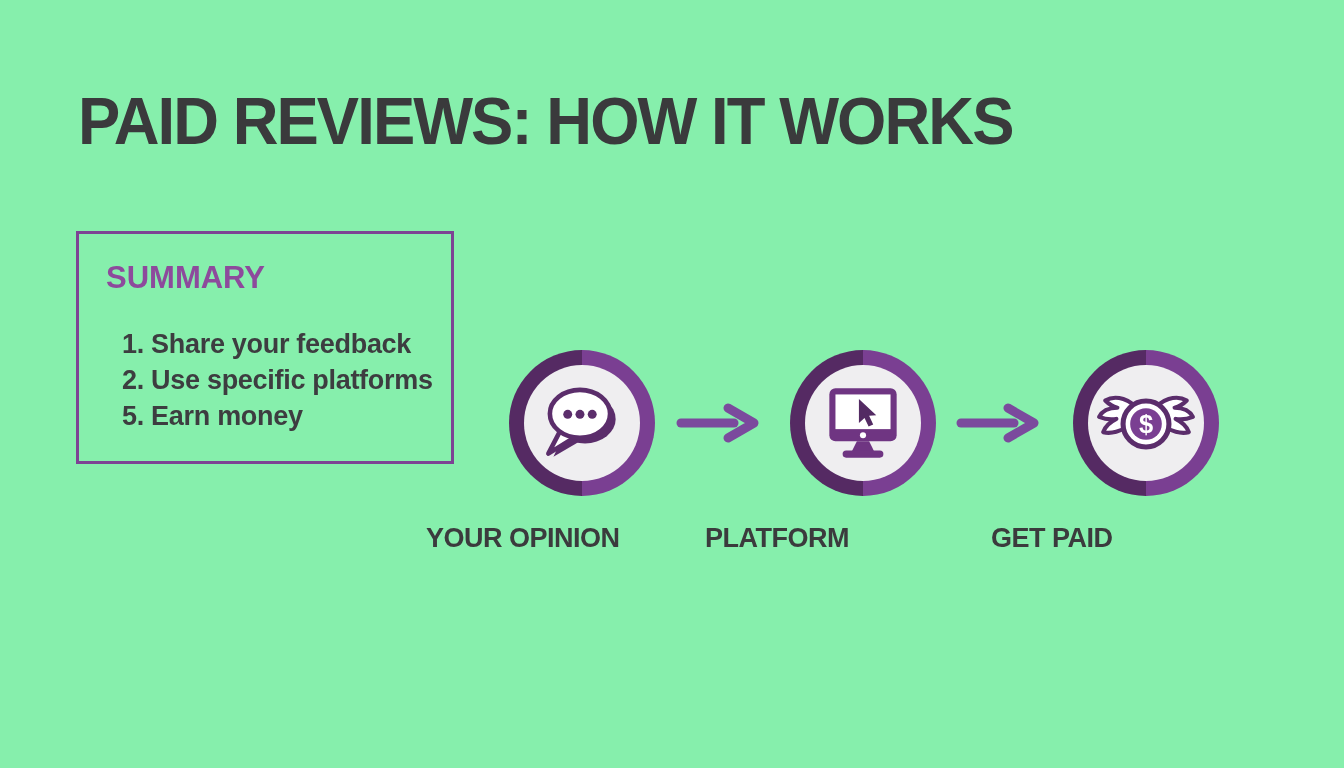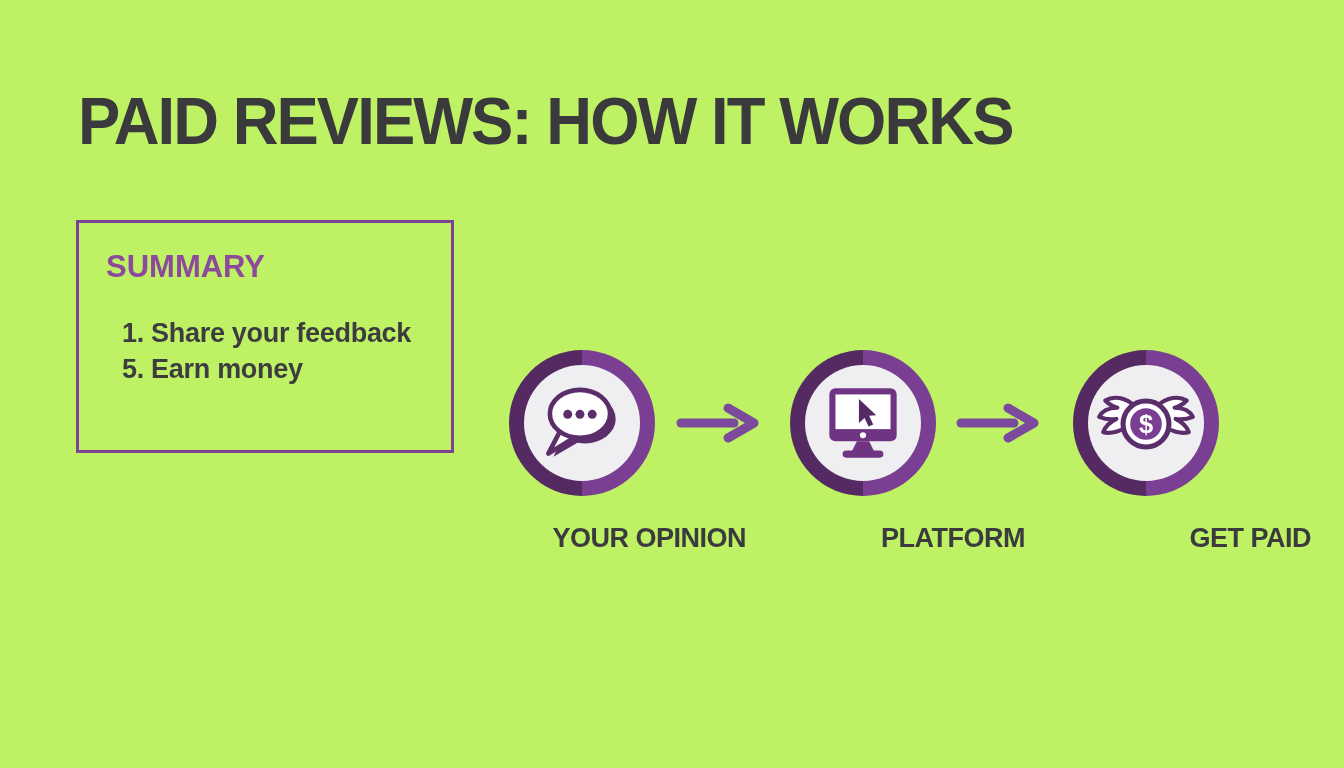--- a/index.html
+++ b/index.html
@@ -1,28 +1,28 @@
 <!DOCTYPE html>
 <html><head>
 <meta charset="utf-8">
 <style>
   html,body { margin:0; padding:0; background:#e9e9e9; }
   .canvas {
     position:relative; width:1344px; height:768px;
-    background:#bef264; overflow:hidden;
+    background:#86efac; overflow:hidden;
     font-family:"Liberation Sans", sans-serif;
   }
   .title {
     position:absolute; left:78px; top:88px; margin:0;
     font-size:66px; font-weight:700; color:#3a3a3c;
     letter-spacing:-2px; line-height:1; white-space:nowrap;
     transform:scaleX(0.96); transform-origin:left center;
   }
   .summary-box {
-    position:absolute; left:76px; top:220px; width:378px; height:233px;
+    position:absolute; left:76px; top:231px; width:378px; height:233px;
     border:3px solid #7d4394; box-sizing:border-box; background:transparent;
   }
   .summary-heading {
     position:absolute; left:27px; top:26px;
     font-size:31px; font-weight:700; color:#8d4a9c; letter-spacing:0;
   }
   .summary-list {
     position:absolute; left:27px; top:76px;
     list-style:none; margin:16px; padding:0;
     font-size:27px; font-weight:700; color:#3d3d40; line-height:36px;
@@ -37,39 +37,40 @@
     display:flex; align-items:center; justify-content:center;
   }
   .icon-svg { width:102px; height:102px; display:block; }
   .circle-1 { left:509px; }
   .circle-2 { left:790px; }
   .circle-3 { left:1073px; }
   .arrow { position:absolute; top:399px; width:92px; height:48px; }
   .arrow-1 { left:674px; }
   .arrow-2 { left:954px; }
   .step-label {
-    position:absolute; top:523px; width:320px; text-align:right;
+    position:absolute; top:523px; width:320px; text-align:left;
     font-size:27px; font-weight:700; color:#3b3b3d; letter-spacing:-0.5px;
     white-space:nowrap;
   }
   .label-1 { left:426px; }
   .label-2 { left:705px; }
   .label-3 { left:991px; }
 </style>
 </head>
 <body>
 
 <div class="canvas">
 
   <h1 class="title">PAID REVIEWS: HOW IT WORKS</h1>
 
   <div class="summary-box">
     <div class="summary-heading">SUMMARY</div>
     <ul class="summary-list">
       <li>1. Share your feedback</li>
+      <li>2. Use specific platforms</li>
       <li>5. Earn money</li>
     </ul>
   </div>
 
   <div class="step-circle circle-1">
     <div class="inner">
       <svg class="icon-svg" viewBox="0 0 100 100" aria-hidden="true">
         <ellipse cx="53" cy="46" rx="30" ry="24" fill="#5b2d6b"></ellipse>
         <polygon points="32,62 22,83 48,68" fill="#5b2d6b"></polygon>
         <polygon points="29,57 17,80 43,64" fill="#ffffff" stroke="#5b2d6b" stroke-width="4.5" stroke-linejoin="round"></polygon>

